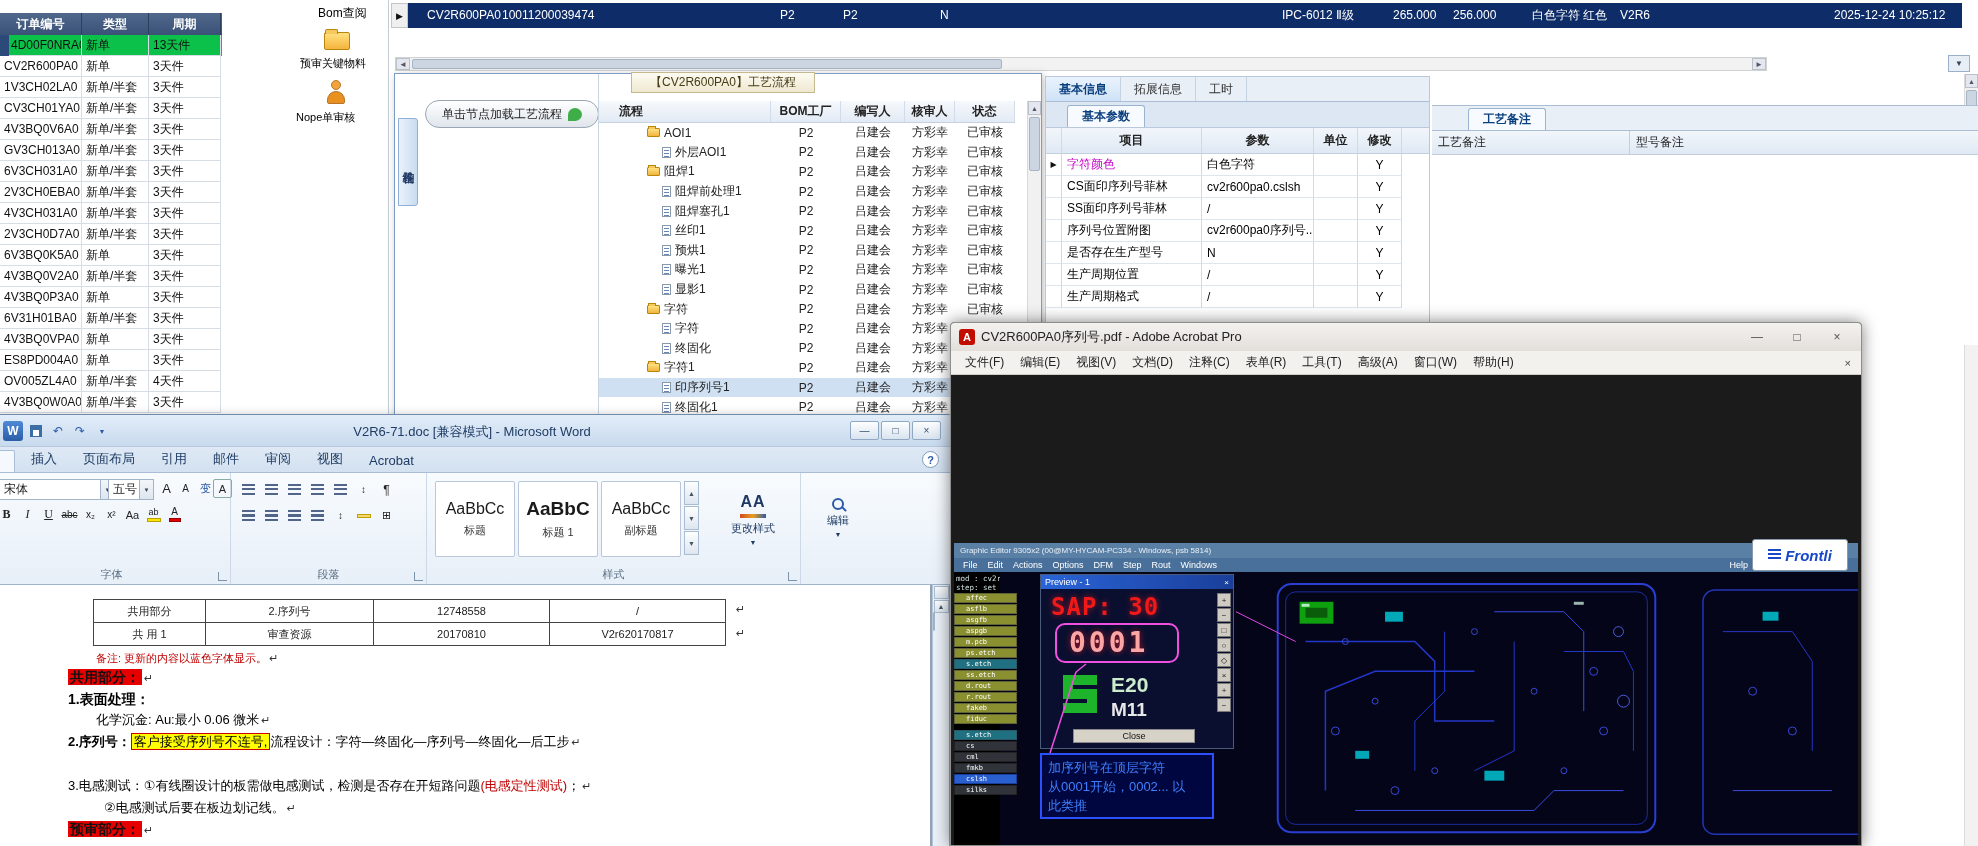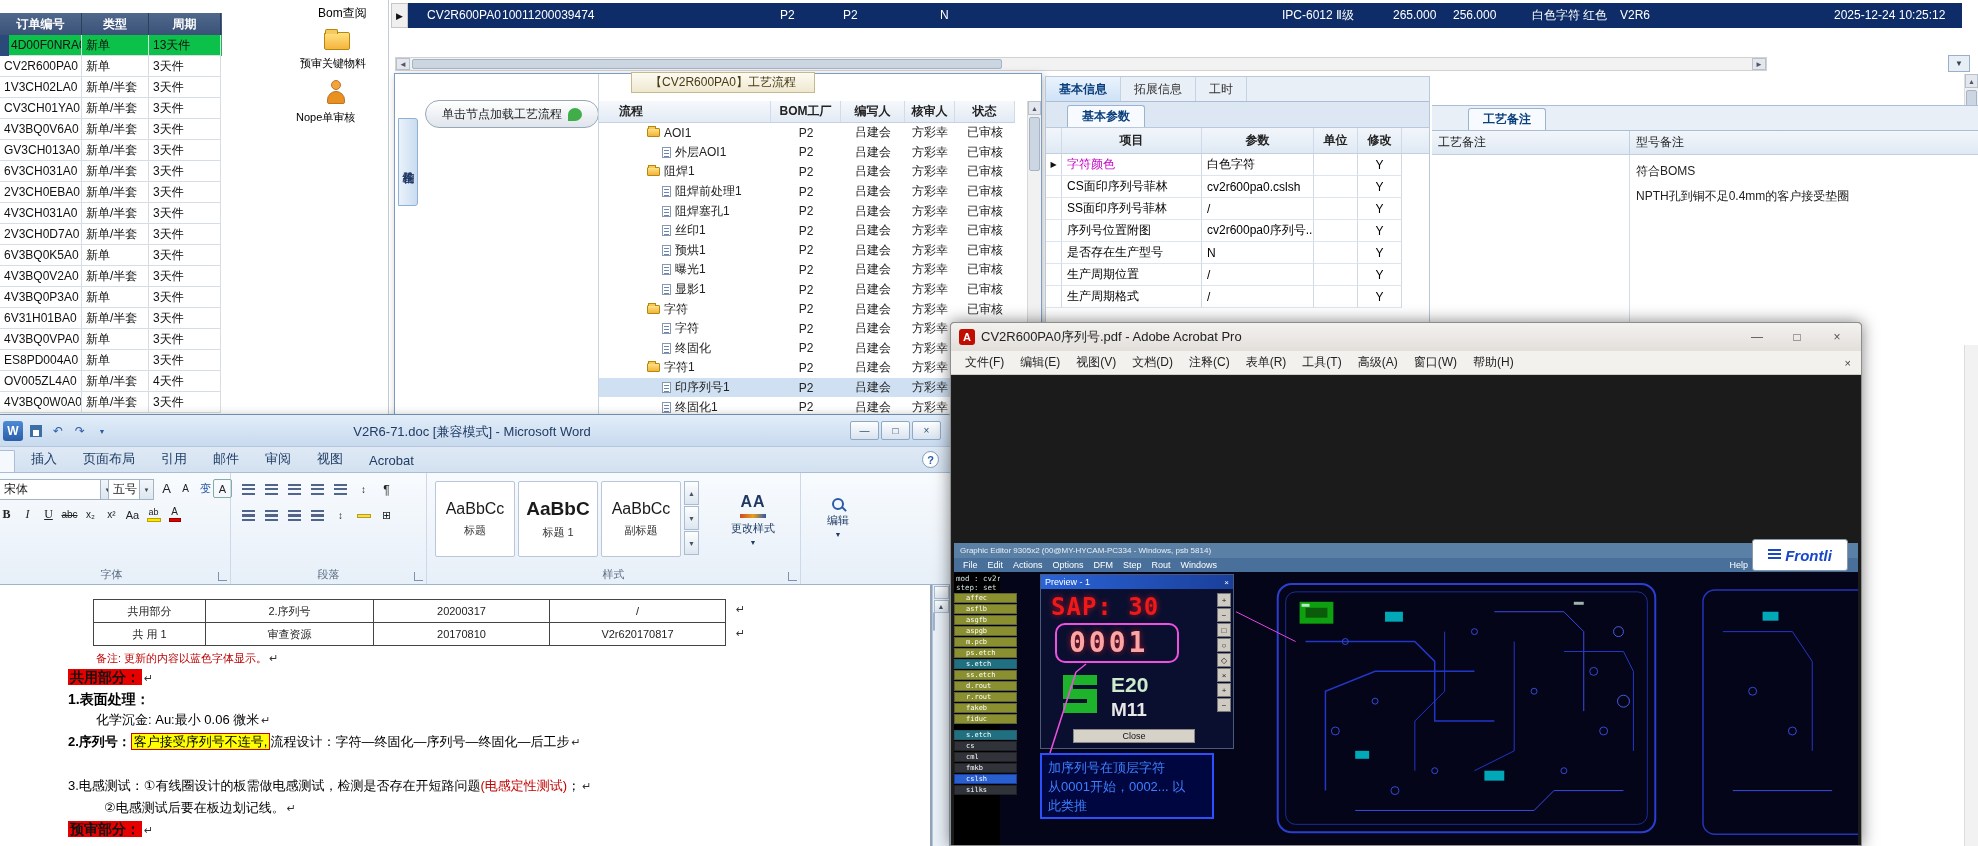--- a/index.html
+++ b/index.html
@@ -576,27 +576,20 @@
   </div>
 
   <div class="notes">
     <div class="ntabrow">
       <div class="pitab">工艺备注</div>
     </div>
     <div class="nheads">
       <div class="nh1">工艺备注</div>
       <div class="nh2">型号备注</div>
     </div>
-    <div class="nbody">
-      <div class="nb1"></div>
-      <div class="nb2">
-        <div>符合BOMS</div>
-        <div>NPTH孔到铜不足0.4mm的客户接受垫圈</div>
-      </div>
-    </div>
   </div>
 
   <div class="word">
     <div class="wtitle">
       <div class="wqat">
         <span class="wicon">W</span>
         <span class="qbtn">
             <span class="saveic"></span>
           </span>
         <span class="qbtn">↶</span>
@@ -757,21 +750,21 @@
       </div>
     </div>
 
     <div class="wdoc">
       <div class="page">
         <table class="dtable">
           <tbody>
               <tr>
             <td class="dtc1">共用部分</td>
             <td class="dtc2">2.序列号</td>
-            <td class="dtc3">20200317</td>
+            <td class="dtc3">12748558</td>
             <td class="dtc4">/</td>
           </tr>
           <tr>
             <td>共 用 1</td>
             <td>审查资源</td>
             <td>20170810</td>
             <td>V2r620170817</td>
           </tr>
         </tbody>
           </table>

